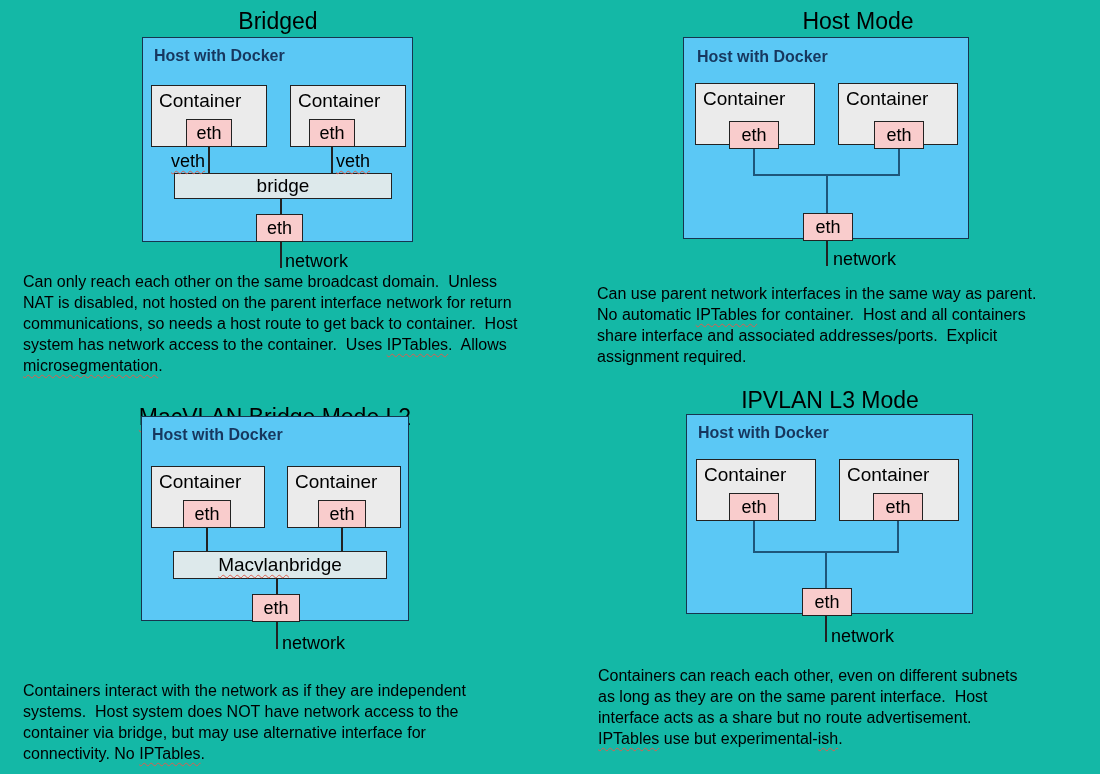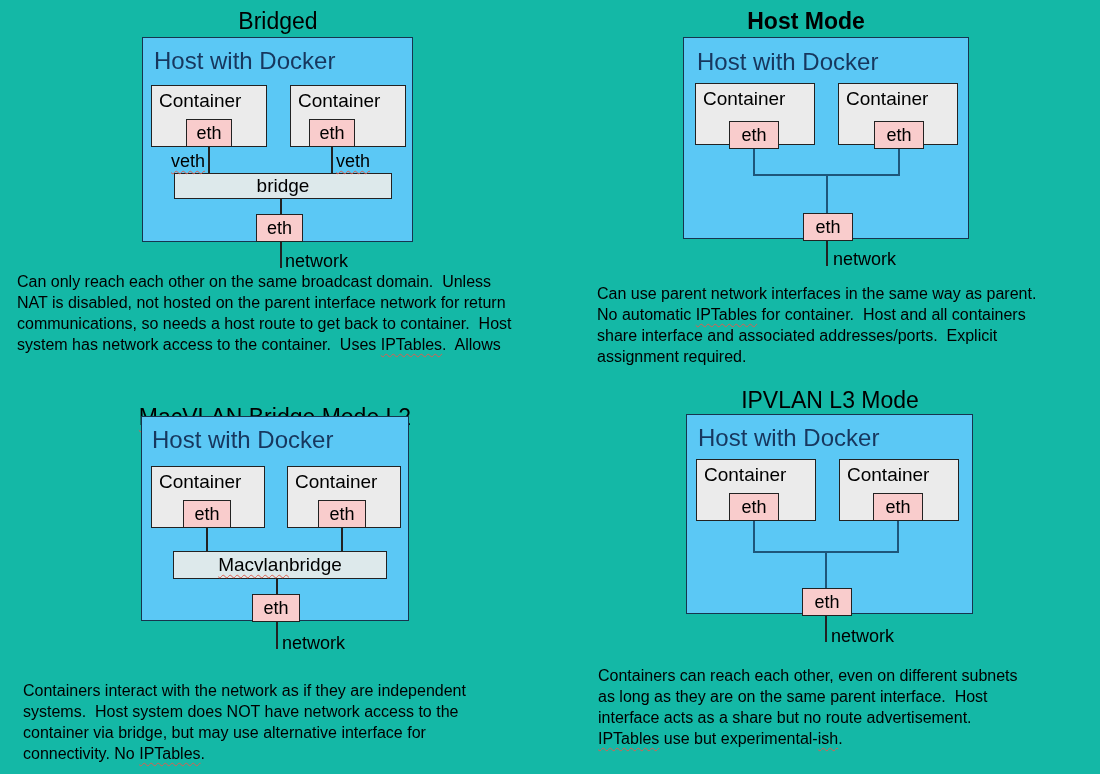--- a/index.html
+++ b/index.html
@@ -1,20 +1,20 @@
 <!DOCTYPE html>
 <html><head>
 <meta charset="utf-8">
 <style>
   html,body{margin:0;padding:0;background:#fff;}
   #stage{position:relative;width:1100px;height:774px;background:#14b8a6;
          font-family:"Liberation Sans",sans-serif;color:#000;overflow:hidden;}
   .qtitle{position:absolute;text-align:center;font-size:23px;line-height:27px;}
   .hostbox{position:absolute;background:#5BC8F5;border:1.5px solid #17344e;box-sizing:border-box;}
-  .hostlabel{position:absolute;font-size:24px;color:#17375E;}
+  .hostlabel{position:absolute;font-size:16px;color:#17375E;font-weight:bold;}
   .cbox{position:absolute;background:#EBEBEB;border:1.5px solid #222;box-sizing:border-box;}
   .clabel{position:absolute;left:7px;top:4px;font-size:19px;}
   .ethbox{position:absolute;background:#F9CCCC;border:1.5px solid #222;box-sizing:border-box;
           display:flex;align-items:center;justify-content:center;font-size:18px;}
   .bridgebar{position:absolute;background:#DDE9EB;border:1.5px solid #222;box-sizing:border-box;
              text-align:left;font-size:19px;display:flex;align-items:center;justify-content:center;}
   .lineV{position:absolute;width:2px;background:#222;}
   .lineH{position:absolute;height:2px;background:#222;}
   .navy{background:#1E567A;}
   .lbl{position:absolute;font-size:18px;line-height:18px;}
@@ -43,28 +43,29 @@
   <div class="bridgebar" style="left:174px;top:173px;width:218px;height:26px;">
       <span>bridge</span>
     </div>
   <div class="ethbox" style="left:186px;top:119px;width:46px;height:28px;">eth</div>
   <div class="ethbox" style="left:309px;top:119px;width:46px;height:28px;">eth</div>
   <div class="ethbox" style="left:256px;top:214px;width:47px;height:28px;">eth</div>
   <div class="lbl" style="left:171px;top:152px;"><span class="sq">veth</span></div>
   <div class="lbl" style="left:336px;top:152px;"><span class="sq">veth</span></div>
   <div class="lineV" style="left:280px;top:242px;height:26px;"></div>
   <div class="lbl" style="left:285px;top:252px;">network</div>
-  <div class="desc" style="left:17px;top:271px;width:560px;">
+  <div class="desc" style="left:23px;top:271px;width:560px;">
       <div class="tline"><span>Can only reach each other on the same broadcast domain.  Unless</span></div>
       <div class="tline"><span>NAT is disabled, not hosted on the parent interface network for return</span></div>
       <div class="tline"><span>communications, so needs a host route to get back to container.  Host</span></div>
       <div class="tline"><span>system has network access to the container.  Uses </span><span class="sq">IPTables</span><span>.  Allows</span></div>
+      <div class="tline"><span class="sq">microsegmentation</span><span>.</span></div>
     </div>
 
-  <div class="qtitle" style="left:656px;top:8px;width:300px;font-weight:bold;"><span>Host Mode</span></div>
+  <div class="qtitle" style="left:708px;top:8px;width:300px;"><span>Host Mode</span></div>
   <div class="hostbox" style="left:683px;top:37px;width:286px;height:202px;"></div>
   <div class="hostlabel" style="left:697px;top:48px;">Host with Docker</div>
   <div class="cbox" style="left:695px;top:83px;width:120px;height:62px;">
     <span class="clabel">Container</span>
   </div>
   <div class="cbox" style="left:838px;top:83px;width:120px;height:62px;">
     <span class="clabel">Container</span>
   </div>
   <div class="lineV navy" style="left:753px;top:149px;height:27px;"></div>
   <div class="lineV navy" style="left:898px;top:149px;height:27px;"></div>

